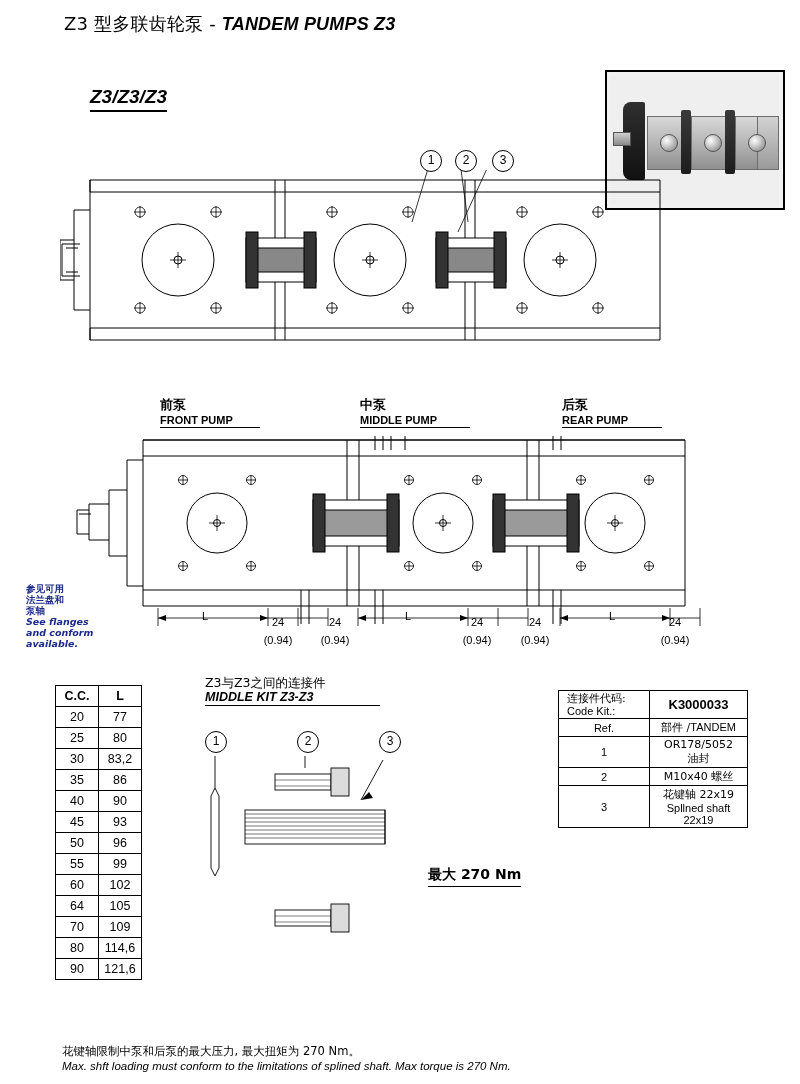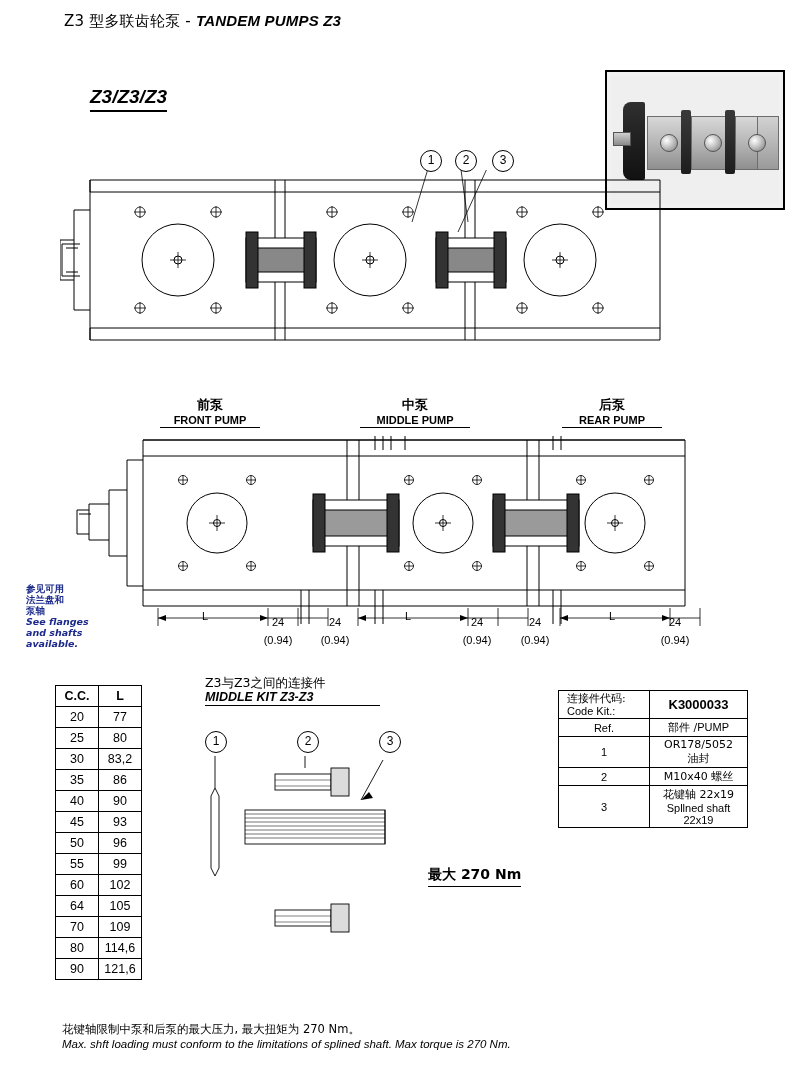--- a/index.html
+++ b/index.html
@@ -9,21 +9,21 @@
     font-family: "Liberation Sans", sans-serif;
     color: #000;
     position: relative;
     overflow: hidden;
   }
   .page { position:relative; width:800px; height:1084px; }
 
   
   .doc-title {
     position:absolute; left:64px; top:12px;
-    font-size:15px; letter-spacing:0.2px;
+    font-size:18px; letter-spacing:0.2px;
   }
   .doc-title .cn { font-family:"DejaVu Sans", sans-serif; }
   .doc-title .en { font-style:italic; font-weight:bold; }
 
   .model-title {
     position:absolute; left:90px; top:86px;
     font-size:19px; font-weight:bold; font-style:italic;
     border-bottom:2px solid #000; padding-bottom:2px;
   }
 
@@ -66,21 +66,21 @@
   svg { display:block; }
 
   
   .callout {
     position:absolute; width:20px; height:20px; border:1px solid #000;
     border-radius:50%; text-align:center; line-height:19px; font-size:12px;
     background:#fff;
   }
 
   
-  .pump-label { position:absolute; text-align:center; font-size:12px; }
+  .pump-label { position:absolute; font-size:12px; }
   .pump-label .cn { font-family:"DejaVu Sans", sans-serif; font-weight:bold; font-size:13px; display:block;}
   .pump-label .en { font-weight:bold; font-size:11px; display:block; }
   .pump-label .bar { border-top:1.5px solid #000; margin-top:1px; }
 
   
   .left-note {
     position:absolute; left:26px; top:583px; width:80px;
     font-size:9.5px; line-height:11px; font-weight:bold; color:#1b2a8a;
     font-family:"DejaVu Sans", sans-serif;
   }
@@ -123,21 +123,21 @@
   }
   .parts-table td { border:1px solid #000; padding:1px 8px; text-align:center; }
   .parts-table .code-label { text-align:left; font-size:11px; line-height:12px; width:74px;}
   .parts-table .code-val { font-weight:bold; font-size:13px; }
   .parts-table .ref-col { width:30px; }
   .parts-table .cn { font-family:"DejaVu Sans", sans-serif; }
   .parts-table .hdr { font-weight:normal; }
 
   
   .footer {
-    position:absolute; left:62px; top:1022px; font-size:11.5px; line-height:15px;
+    position:absolute; left:62px; top:1044px; font-size:11.5px; line-height:15px;
   }
   .footer .cn { font-family:"DejaVu Sans", sans-serif; }
   .footer .en { font-style:italic; }
 </style>
 </head>
 <body>
 
 <div class="page">
 
   <div class="doc-title">
@@ -323,21 +323,21 @@
       <rect x="418" y="66" width="12" height="58" fill="#333" stroke="#000"></rect>
       <rect x="492" y="66" width="12" height="58" fill="#333" stroke="#000"></rect>
     </g>
   </svg>
 
   <div class="left-note">
     <span>参见可用</span><br>
     <span>法兰盘和</span><br>
     <span>泵轴</span><br>
     <span class="en">See flanges</span><br>
-    <span class="en">and shafts available.</span>
+    <span class="en">and conform available.</span>
   </div>
 
   <svg width="600" height="30" style="position:absolute; left:150px; top:608px;">
     <g stroke="#000" stroke-width="0.8" fill="none">
 
       <path d="M8,0 L8,18 M118,0 L118,18 M148,0 L148,18 M178,0 L178,18
                M208,0 L208,18 M318,0 L318,18 M348,0 L348,18 M378,0 L378,18
                M410,0 L410,18 M520,0 L520,18 M550,0 L550,18"></path>
 
       <path d="M8,10 L118,10"></path>
@@ -483,21 +483,21 @@
       <tr>
         <td class="code-label" colspan="1">
           <span class="cn">连接件代码:</span><br>
           <span>Code Kit.:</span>
         </td>
         <td class="code-val">K3000033</td>
       </tr>
       <tr>
         <td class="ref-col hdr">Ref.</td>
         <td class="hdr">
-          <span class="cn">部件 /</span><span>PUMP</span>
+          <span class="cn">部件 /</span><span>TANDEM</span>
         </td>
       </tr>
       <tr>
         <td class="ref-col">1</td>
         <td class="cn">OR178/5052 油封</td>
       </tr>
       <tr>
         <td class="ref-col">2</td>
         <td class="cn">M10x40 螺丝</td>
       </tr>

